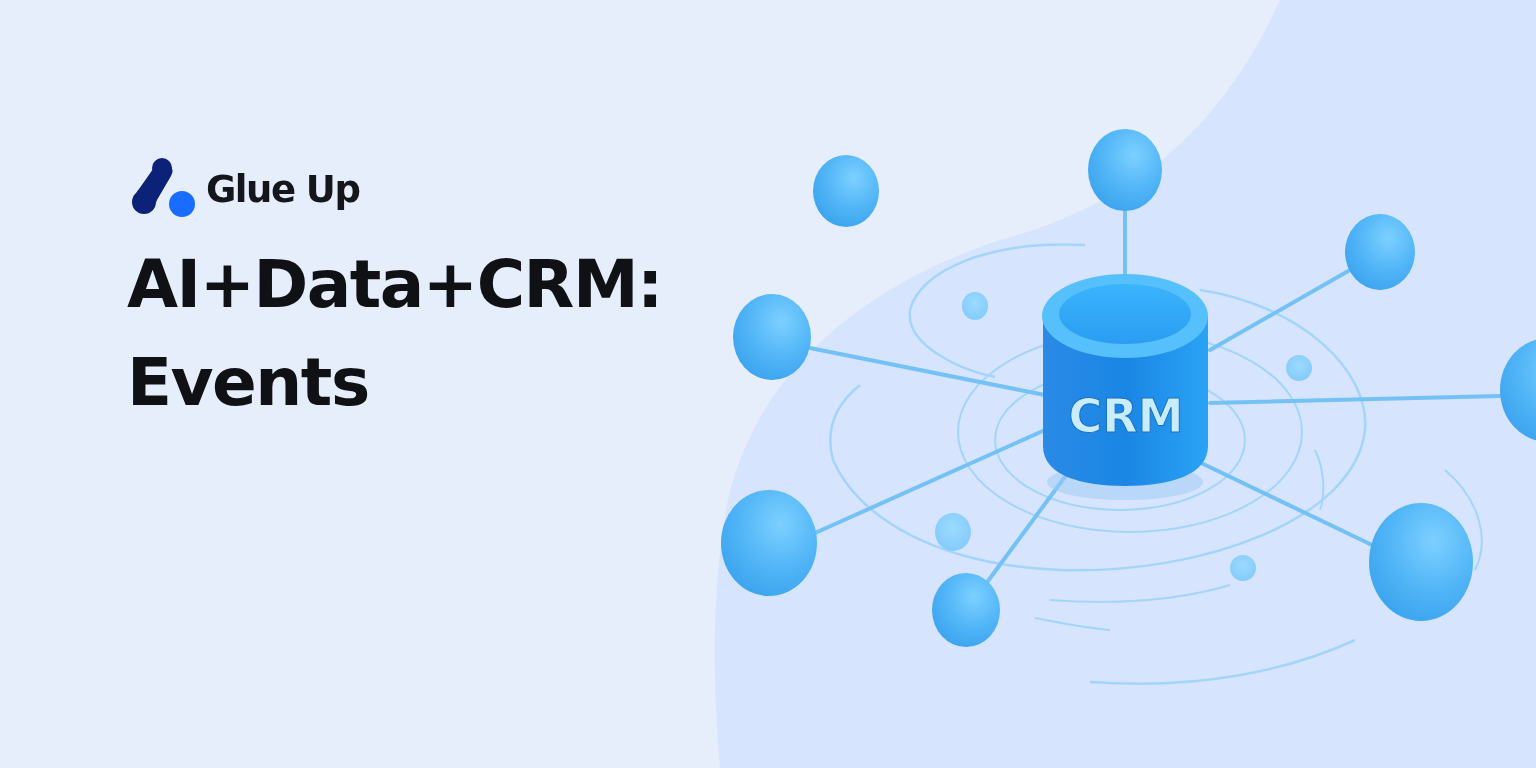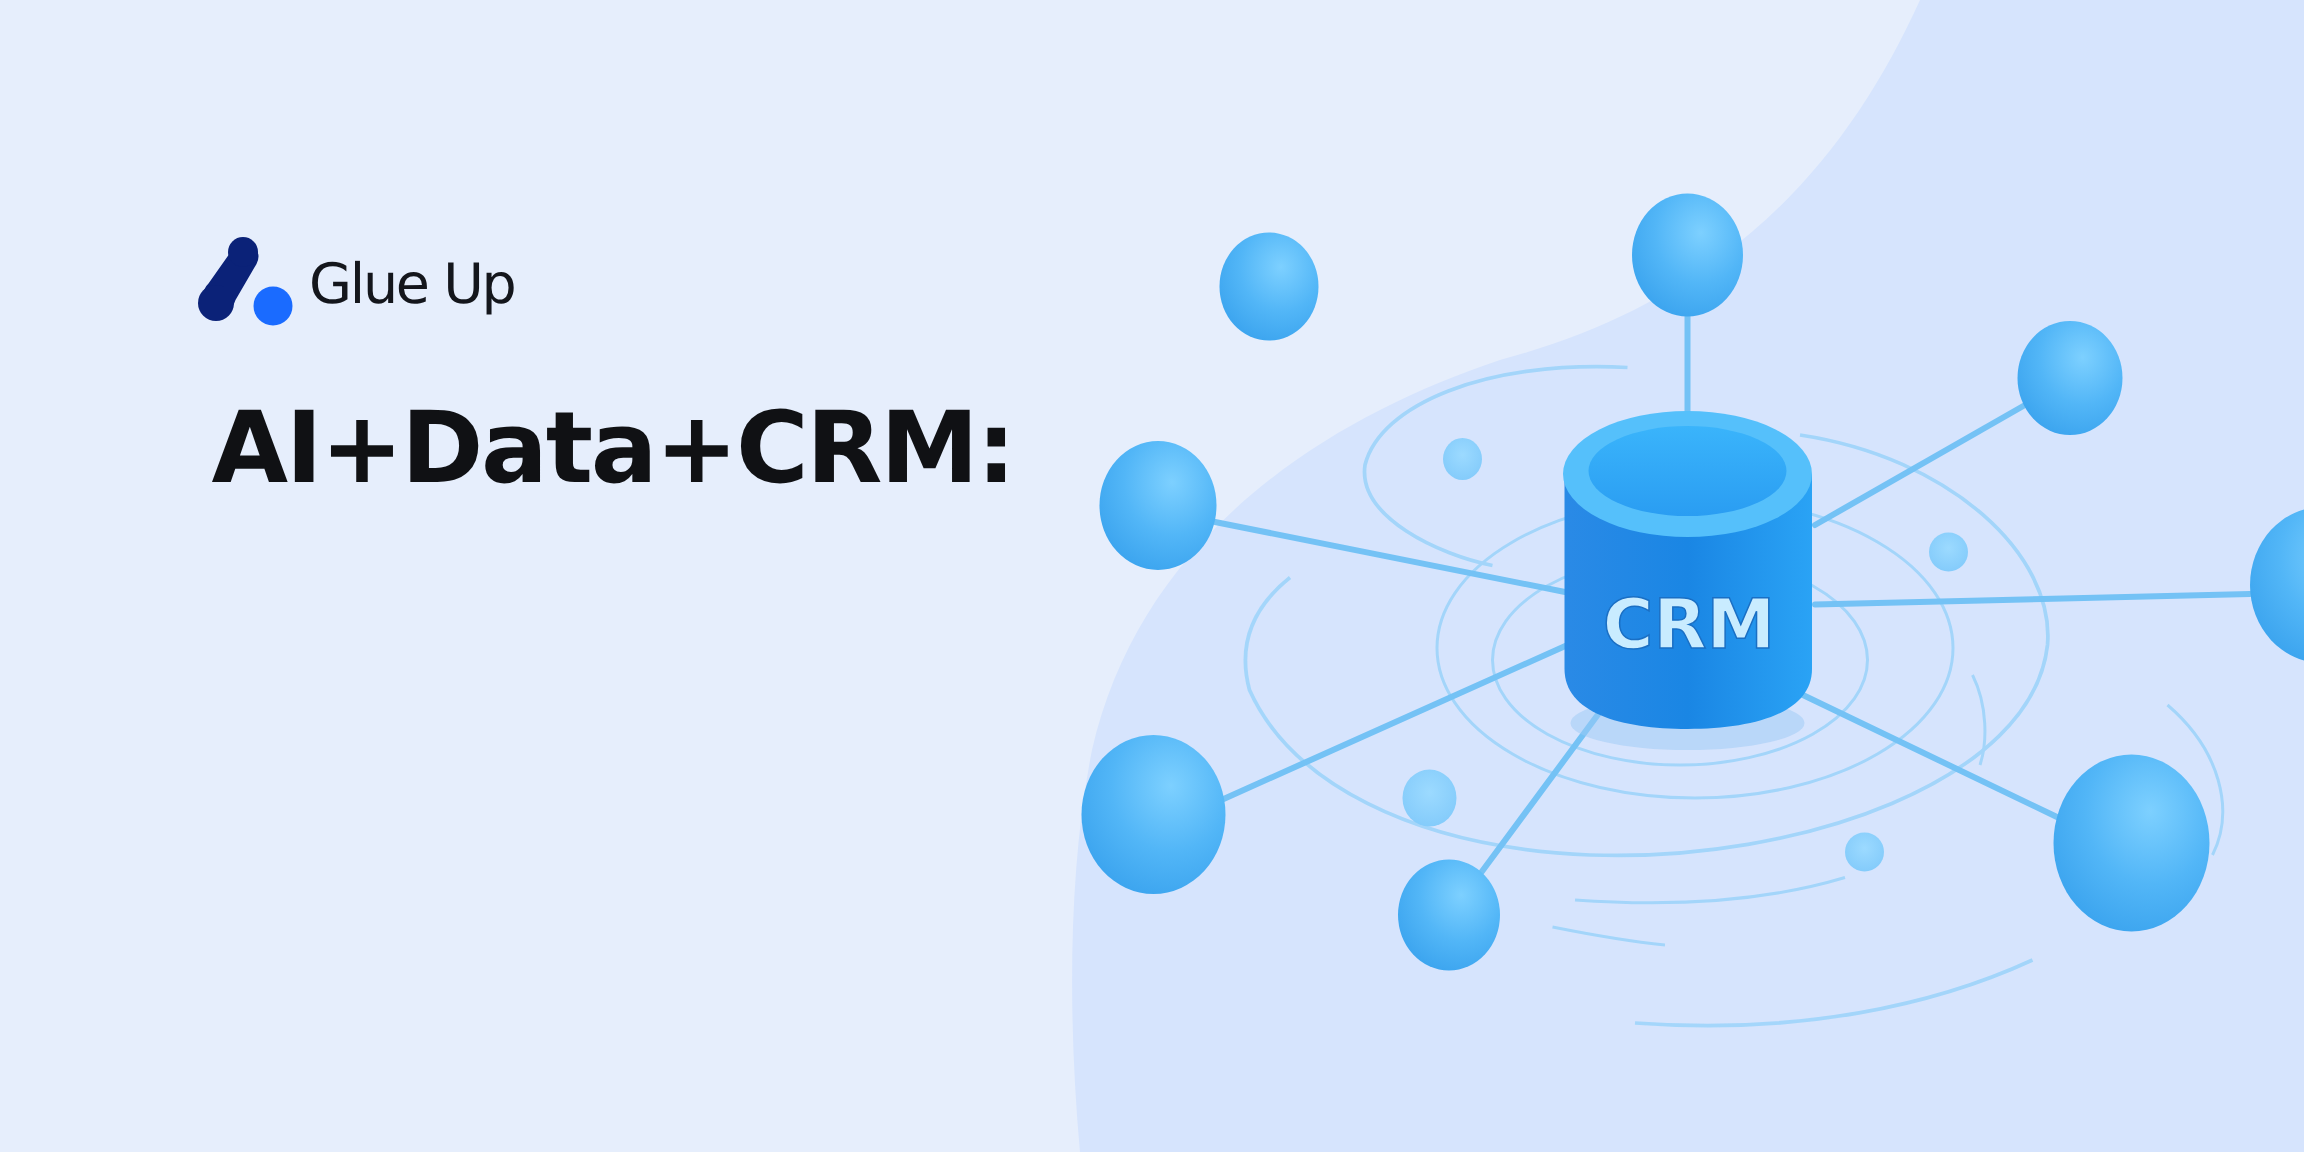--- a/index.html
+++ b/index.html
@@ -8,24 +8,24 @@
     background: #e6eefc;
     font-family: "DejaVu Sans", sans-serif;
   }
   .bg-blob { position: absolute; left: 0; top: 0; width: 1536px; height: 768px; }
   .brand {
     position: absolute; left: 130px; top: 158px; display: flex; align-items: center; gap: 8px;
   }
   .brand-logo { width: 68px; height: 62px; }
   .brand-name {
     font-family: "DejaVu Sans", sans-serif; font-size: 37px; color: #14161c; letter-spacing: -1.5px;
-    font-weight: 400; line-height: 1;
+    font-weight: 700; line-height: 1;
   }
   .headline {
-    position: absolute; left: 127px; top: 236px; margin: 14px;
+    position: absolute; left: 127px; top: 236px; margin: 0;
     font-family: "DejaVu Sans", sans-serif; font-weight: bold; font-size: 66px;
     line-height: 98px; color: #101114; letter-spacing: -1.5px;
   }
   .headline span { display: block; white-space: nowrap; }
   .illustration { position: absolute; left: 0; top: 0; width: 1536px; height: 768px; }
 </style>
 </head>
 <body>
 
 <svg class="bg-blob" viewBox="0 0 1536 768">
@@ -37,20 +37,21 @@
     <path d="M28,4 a10,10 0 0 1 13,14 L27,42 a11,11 0 1 1 -18,-11 Z" fill="#0b2278"></path>
     <circle cx="14" cy="44" r="12" fill="#0b2278"></circle>
     <circle cx="32" cy="10" r="10" fill="#0b2278"></circle>
     <circle cx="52" cy="46" r="13" fill="#1a6bff"></circle>
   </svg>
   <span class="brand-name">Glue Up</span>
 </div>
 
 <h1 class="headline">
   <span>AI+Data+CRM:</span>
+  <span>Events</span>
 </h1>
 
 <svg class="illustration" viewBox="0 0 1536 768">
   <defs>
     <radialGradient id="nodeGrad" cx="0.62" cy="0.32" r="0.75">
       <stop offset="0" stop-color="#7dd0ff"></stop>
       <stop offset="0.55" stop-color="#52b6f7"></stop>
       <stop offset="1" stop-color="#3aa3ee"></stop>
     </radialGradient>
     <radialGradient id="dotGrad" cx="0.5" cy="0.4" r="0.7">

